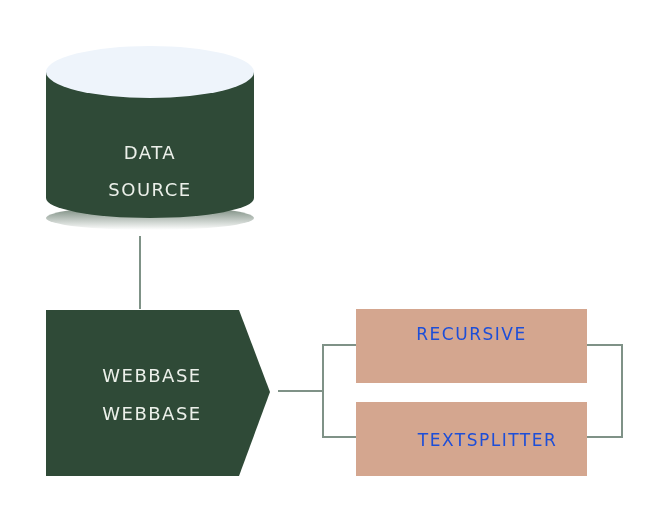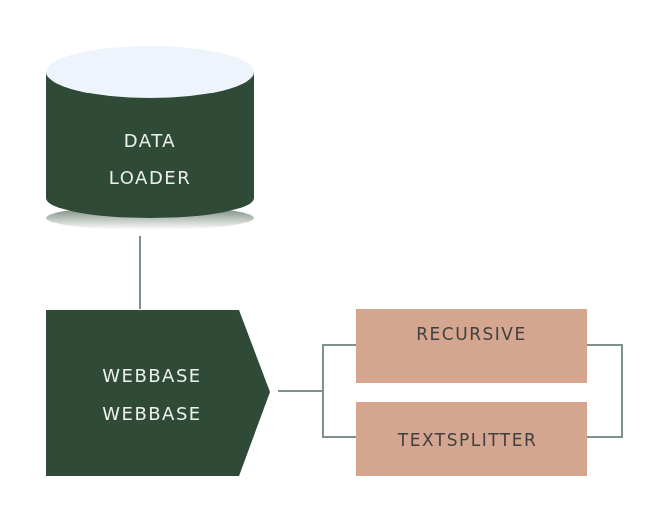--- a/index.html
+++ b/index.html
@@ -1,21 +1,21 @@
 <!DOCTYPE html>
 <html><head>
 <meta charset="utf-8">
 <style>
   html, body { margin: 0; padding: 0; background: #ffffff; }
   body { width: 646px; height: 513px; position: relative; overflow: hidden;
          font-family: "DejaVu Sans", sans-serif; }
   svg { position: absolute; left: 0; top: 0; }
   .lbl { position: absolute; text-align: center; letter-spacing: 1.5px; font-size: 18px; }
   .light { color: #ecf0ea; }
-  .dark { color: #404040; }
+  .dark { color: #1d4ed8; }
 </style>
 </head>
 <body>
 
 <svg width="646" height="513" viewBox="0 0 646 513">
   <defs>
     <linearGradient id="cylShadow" x1="0" y1="0" x2="0" y2="1">
       <stop offset="0" stop-color="#2f4a37"></stop>
       <stop offset="1" stop-color="#2f4a37" stop-opacity="0"></stop>
     </linearGradient>
@@ -37,29 +37,29 @@
     <path d="M46,72 L46,198 A104,20 0 0 0 254,198 L254,72 Z" fill="#2f4a37"></path>
     <ellipse cx="150" cy="72" rx="104" ry="26" fill="#eef4fb"></ellipse>
   </g>
 
   <polygon points="46,310 239,310 270,392 239,476 46,476" fill="#2f4a37"></polygon>
 
   <rect x="356" y="309" width="231" height="74" fill="#d4a68f"></rect>
   <rect x="356" y="402" width="231" height="74" fill="#d4a68f"></rect>
 </svg>
 
-<div class="lbl light" style="left:46px; top:122px; width:208px; line-height:37px;">
+<div class="lbl light" style="left:46px; top:134px; width:208px; line-height:37px;">
   <div>DATA</div>
-  <div>LOADER</div>
+  <div>SOURCE</div>
 </div>
 
 <div class="lbl light" style="left:46px; top:357px; width:212px; line-height:38px;text-align:center;">
   <div>WEBBASE</div>
   <div>WEBBASE</div>
 </div>
 
 <div class="lbl dark" style="left:356px; top:320px; width:231px; line-height:28px; font-size:17px;">
   <div>RECURSIVE</div>
 </div>
 
-<div class="lbl dark" style="left:352px; top:426px; width:231px; line-height:28px; font-size:17px;">
+<div class="lbl dark" style="left:372px; top:426px; width:231px; line-height:28px; font-size:17px;">
   <div>TEXTSPLITTER</div>
 </div>
 
 </body></html>

